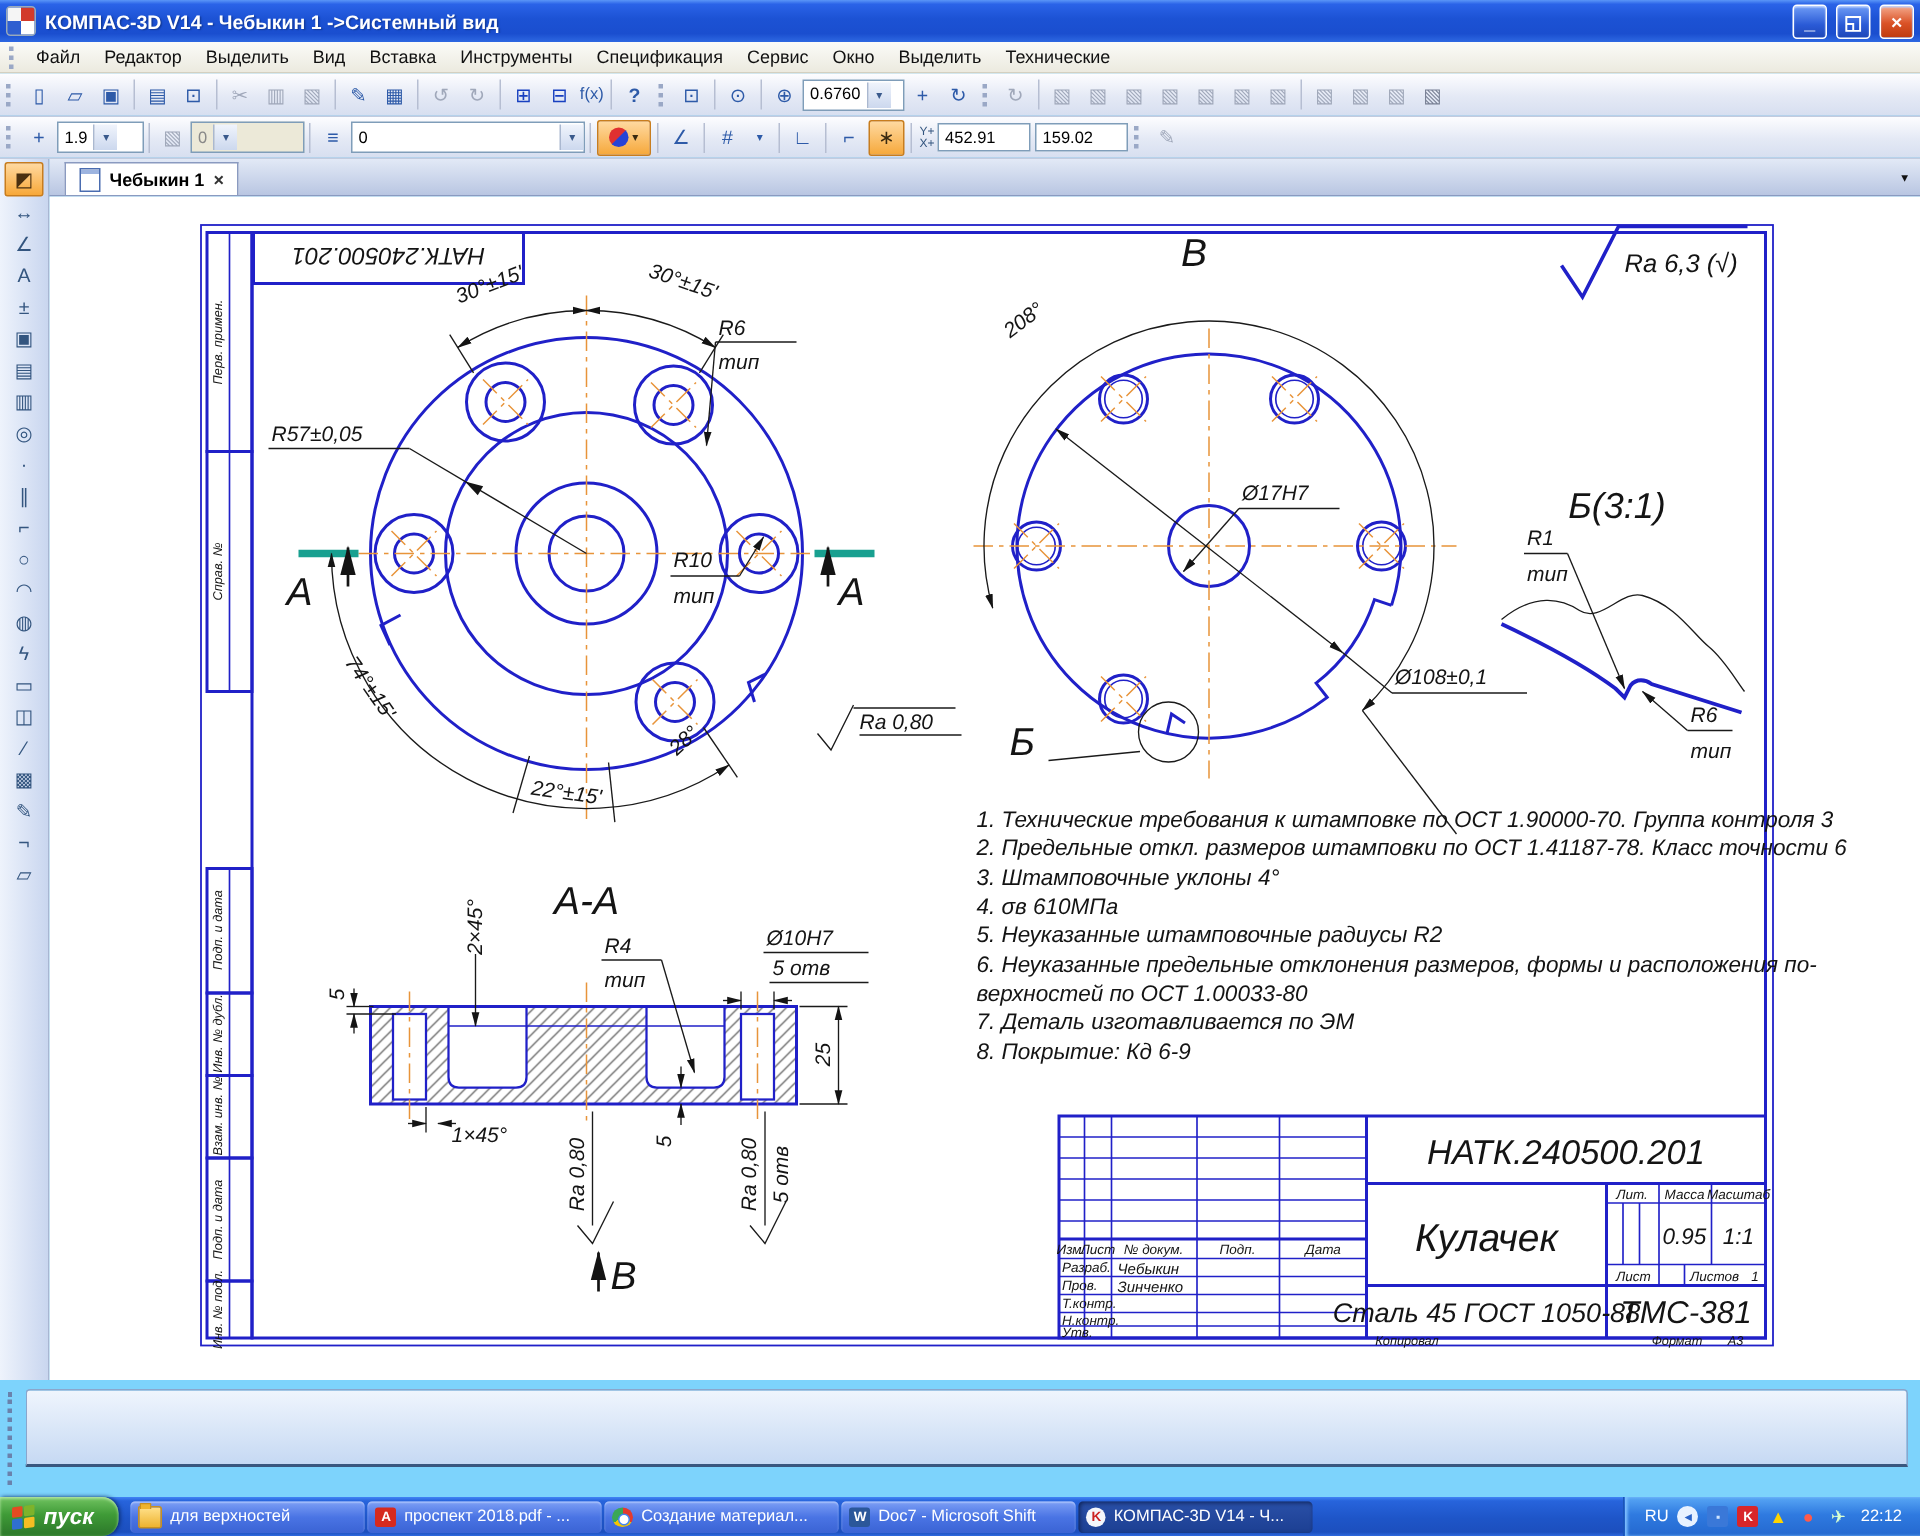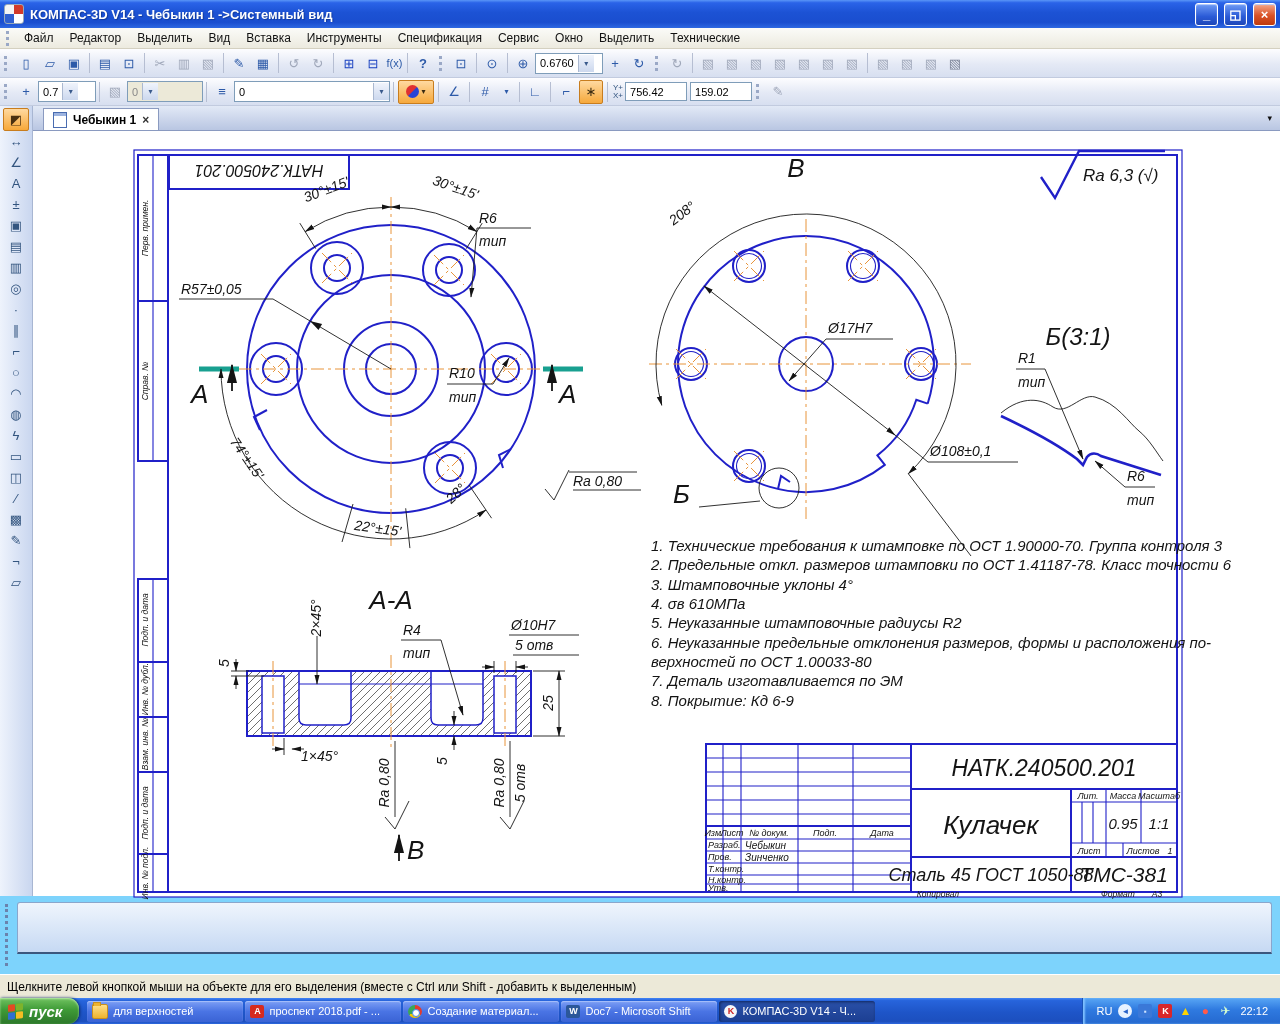--- a/index.html
+++ b/index.html
@@ -160,21 +160,21 @@
     <div class="ti dis">▧</div>
     <div class="ti dis">▧</div>
     <div class="ti dis">▧</div>
     <div class="ti dis" style="color:#7a8296;">▧</div>
   </div>
 
   <div class="tbrow tb2">
     <div class="grip"></div>
     <div class="ti">+</div>
     <div class="combo" style="width:52px;">
-      <span>0.7</span>
+      <span>1.9</span>
       <span class="arr">▾</span>
     </div>
     <div class="sep"></div>
     <div class="ti dis">▧</div>
     <div class="combo dis" style="width:70px;">
       <span>0</span>
       <span class="arr">▾</span>
     </div>
     <div class="sep"></div>
     <div class="ti">≡</div>
@@ -195,21 +195,21 @@
     <div class="sep"></div>
     <div class="ti">∟</div>
     <div class="sep"></div>
     <div class="ti">⌐</div>
     <div class="ti orangebtn">∗</div>
     <div class="sep"></div>
     <div class="yx">
       <span>Y+</span>
       <span>X+</span>
     </div>
-    <div class="field" style="width:52px;">756.42</div>
+    <div class="field" style="width:52px;">452.91</div>
     <div class="field" style="width:52px;margin-left:3px;">159.02</div>
     <div class="grip"></div>
     <div class="ti dis">✎</div>
   </div>
 
   <div class="workarea">
     <div class="sidebar">
       <div class="sic active">◩</div>
       <div class="sic">↔</div>
       <div class="sic">∠</div>
@@ -569,23 +569,20 @@
       </svg>
       </div>
     </div>
   </div>
 
   <div class="propbar">
     <div class="prop-handle"></div>
     <div class="prop-inner"></div>
   </div>
 
-  <div class="statusbar">
-    <span>Щелкните левой кнопкой мыши на объекте для его выделения (вместе с Ctrl или Shift - добавить к выделенным)</span>
-  </div>
 
   <div class="taskbar">
     <div class="start">
       <span class="flag">
           <span class="fl1"></span>
           <span class="fl2"></span>
           <span class="fl3"></span>
           <span class="fl4"></span>
         </span>
       <span>пуск</span>

